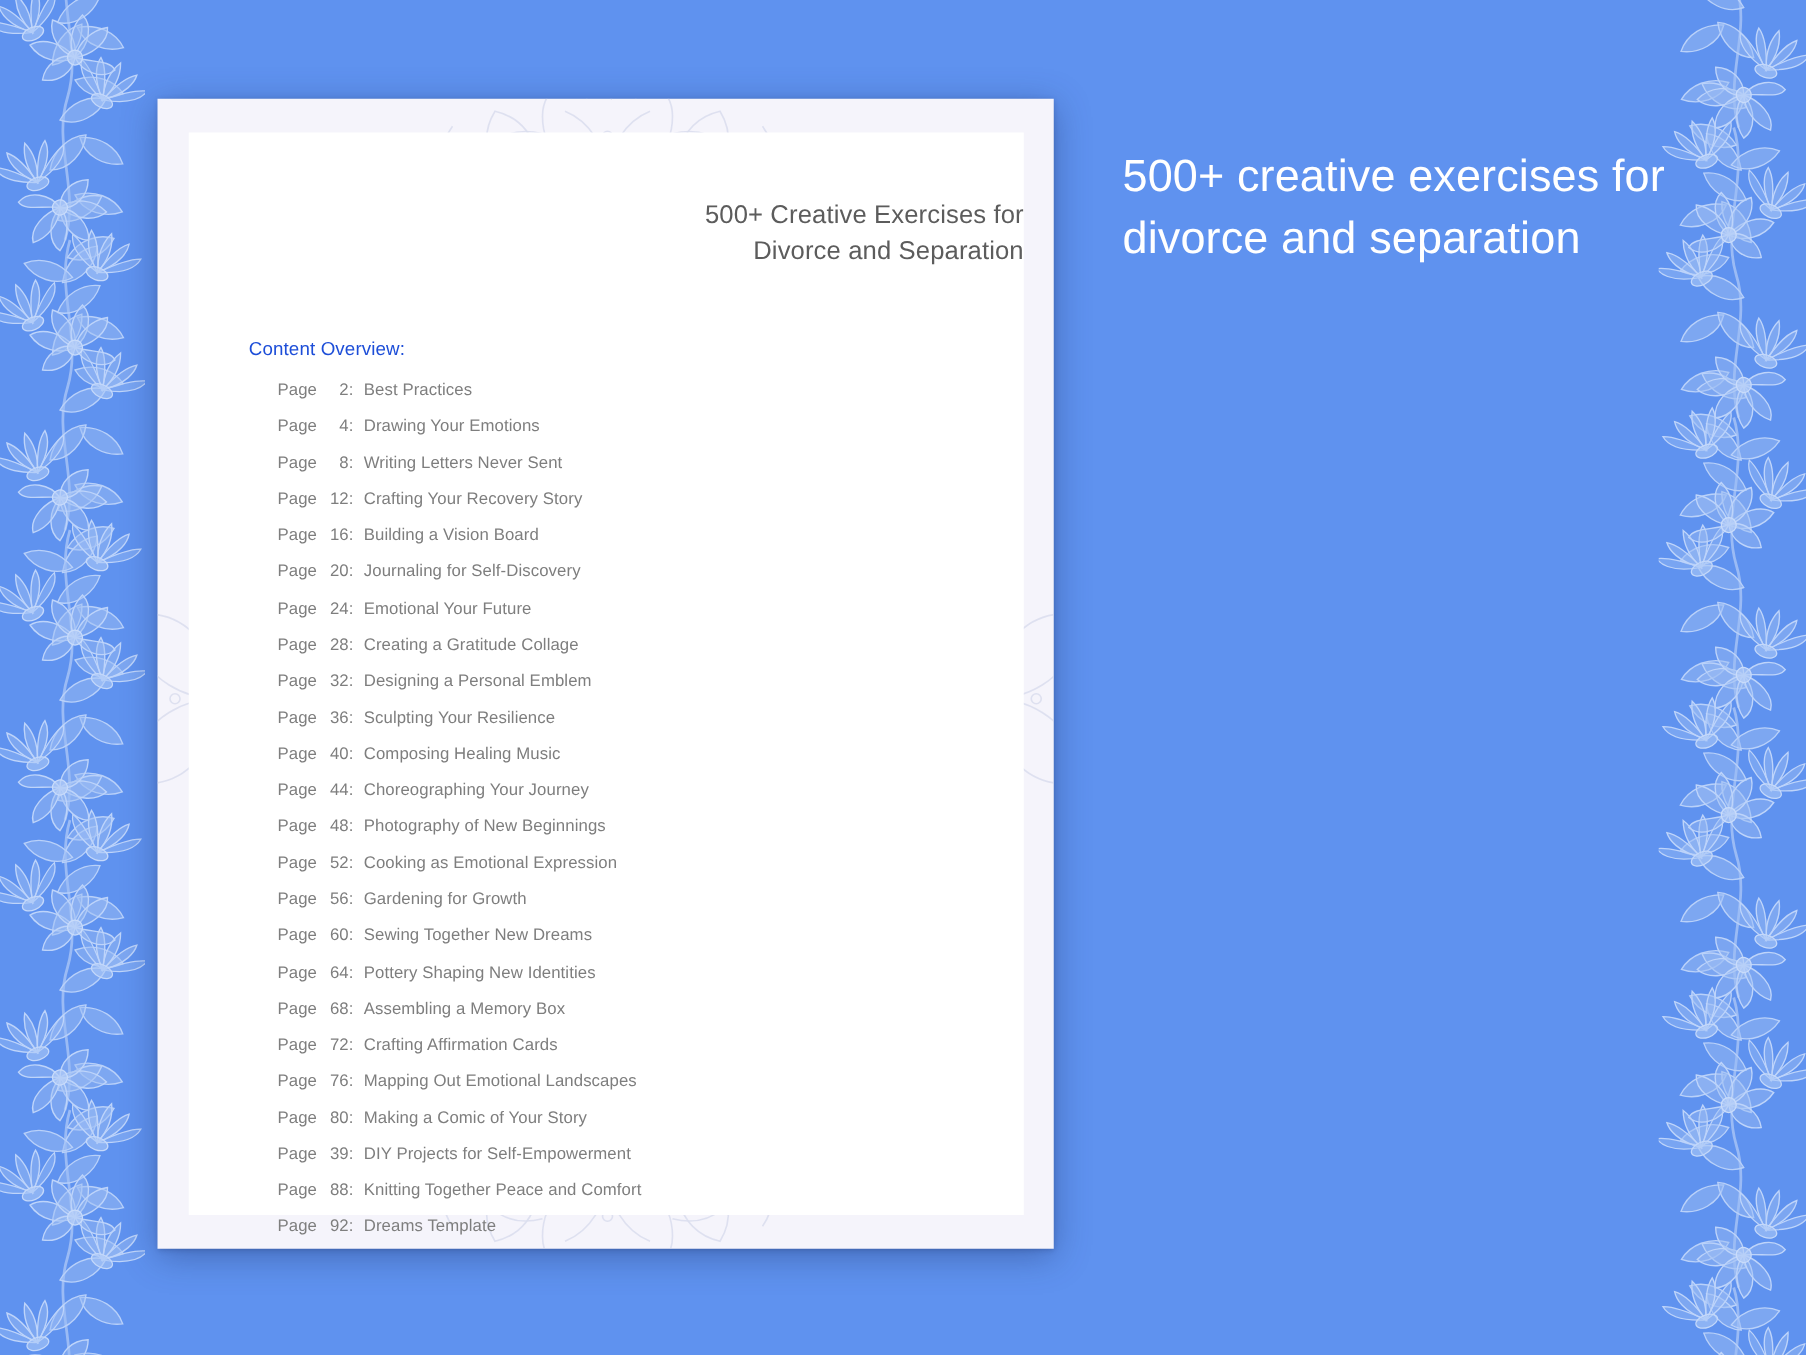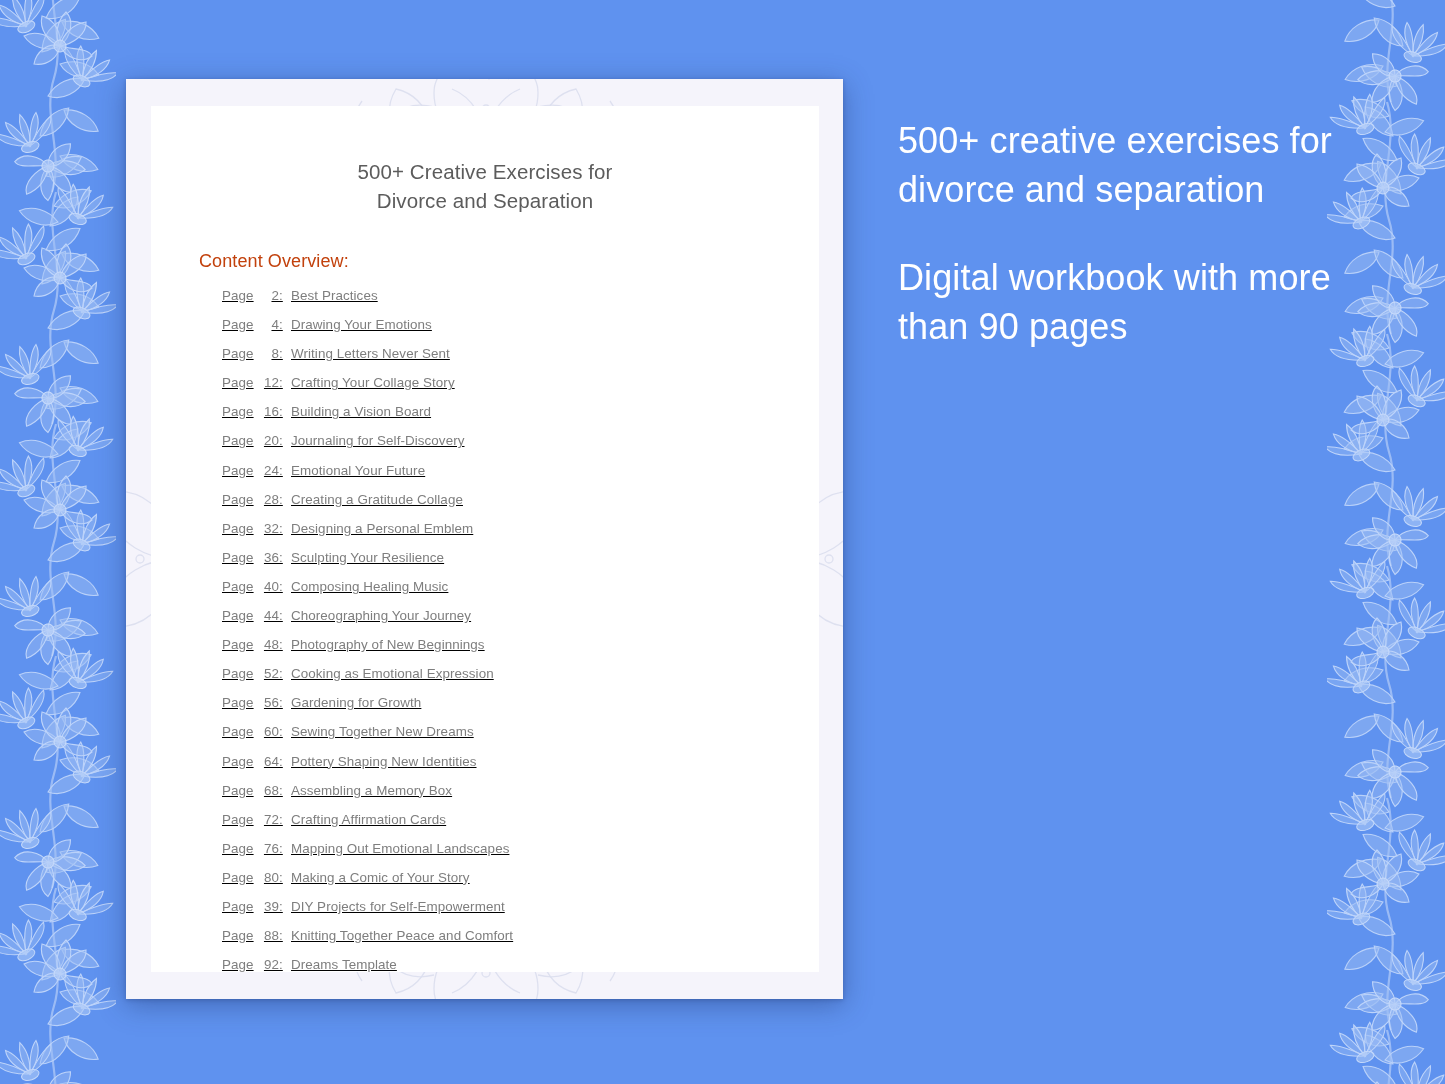--- a/index.html
+++ b/index.html
@@ -39,42 +39,41 @@
 
   #doc-page {
     position:absolute;
     left:25px; top:27px;
     width:668px; height:866px;
     background:#ffffff;
   }
 
   #doc-title {
     margin-top:51px;
-    text-align:center;
+    text-align:right;
     font-size:20.5px;
     line-height:29px;
     color:#5c5c5c;
     font-weight:400;
     letter-spacing:.1px;
     white-space:pre-line;
   }
 
   #overview-label {
-    margin-top:36px;
+    margin-top:56px;
     padding-left:48px;
-    font-size:18px;
-    color:#c2410c;
+    font-size:15px;
+    color:#1d4ed8;
     letter-spacing:.1px;
   }
 
   #toc-list {
     margin-top:16px;
     padding-left:71px;
     list-style:none;
-    text-decoration:underline;
   }
   .toc-row {
     display:flex;
     align-items:baseline;
     height:29.1px;
     font-size:13.4px;
     color:#7e7e7e;
     letter-spacing:.08px;
     white-space:nowrap;
   }
@@ -264,21 +263,21 @@
         <li class="toc-row">
           <span class="toc-word">Page</span>
           <span class="toc-num">8</span>
           <span class="toc-colon">:</span>
           <span class="toc-title">Writing Letters Never Sent</span>
         </li>
         <li class="toc-row">
           <span class="toc-word">Page</span>
           <span class="toc-num">12</span>
           <span class="toc-colon">:</span>
-          <span class="toc-title">Crafting Your Collage Story</span>
+          <span class="toc-title">Crafting Your Recovery Story</span>
         </li>
         <li class="toc-row">
           <span class="toc-word">Page</span>
           <span class="toc-num">16</span>
           <span class="toc-colon">:</span>
           <span class="toc-title">Building a Vision Board</span>
         </li>
         <li class="toc-row">
           <span class="toc-word">Page</span>
           <span class="toc-num">20</span>
@@ -392,14 +391,13 @@
           <span class="toc-num">92</span>
           <span class="toc-colon">:</span>
           <span class="toc-title">Dreams Template</span>
         </li>
       </ul>
   </div>
 </div>
 
 <div id="features">
     <p class="feature">500+ creative exercises for divorce and separation</p>
-    <p class="feature">Digital workbook with more than 90 pages</p>
   </div>
 
 </body></html>

